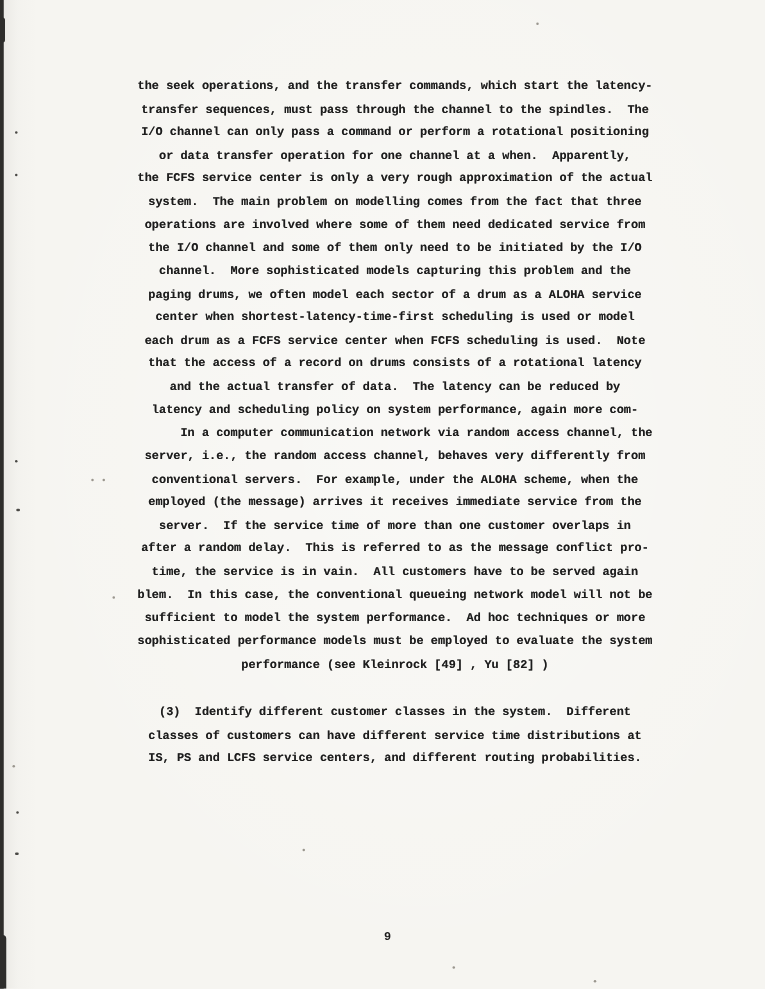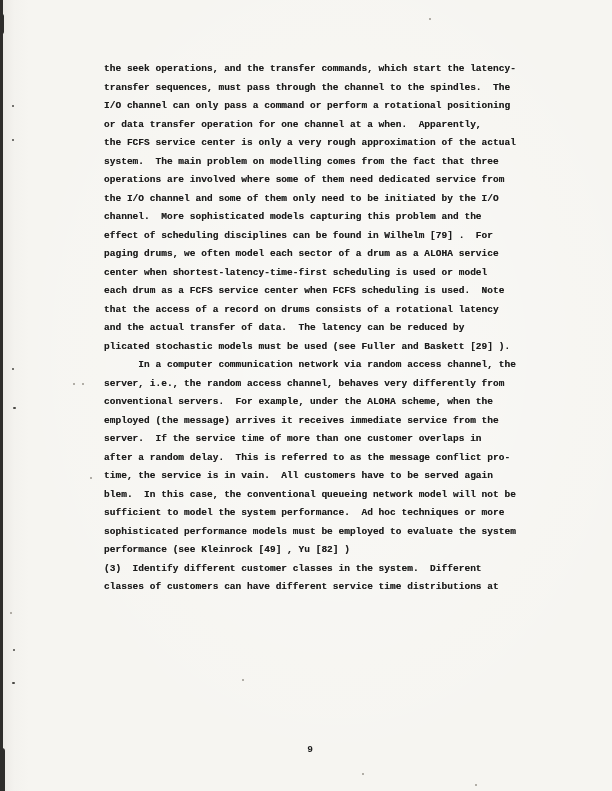--- a/index.html
+++ b/index.html
@@ -45,28 +45,29 @@
     border-radius: 0 3px 0 0;
   }
   .text-block {
     position: absolute;
     left: 104px;
     top: 60px;
     width: 424px;
     color: var(--ink, #1c1c1c);
   }
   .para { margin: 0; }
-  .para.gap-before { margin-top: 0; }
+  .para.gap-before { margin-top: 20px; }
   .line {
     white-space: pre;
     font-size: 9.5px;
     line-height: 18.5px;
     font-weight: bold;
     letter-spacing: 0.02px;
     text-shadow: 0 0 0.4px rgba(20,20,20,0.55);
+    text-align: center;
   }
   .page-number {
     position: absolute;
     left: 104px;
     top: 744px;
     width: 412px;
     text-align: center;
     font-size: 9.5px;
     font-weight: bold;
     color: var(--ink, #1c1c1c);
@@ -93,46 +94,46 @@
 
   <div class="line">the seek operations, and the transfer commands, which start the latency-</div>
       <div class="line">transfer sequences, must pass through the channel to the spindles.  The</div>
       <div class="line">I/O channel can only pass a command or perform a rotational positioning</div>
       <div class="line">or data transfer operation for one channel at a when.  Apparently,</div>
       <div class="line">the FCFS service center is only a very rough approximation of the actual</div>
       <div class="line">system.  The main problem on modelling comes from the fact that three</div>
       <div class="line">operations are involved where some of them need dedicated service from</div>
       <div class="line">the I/O channel and some of them only need to be initiated by the I/O</div>
       <div class="line">channel.  More sophisticated models capturing this problem and the</div>
-      <div class="line">effect of scheduling disciplines can be found in Wilhelm [79] .  For</div>
       <div class="line">paging drums, we often model each sector of a drum as a ALOHA service</div>
       <div class="line">center when shortest-latency-time-first scheduling is used or model</div>
       <div class="line">each drum as a FCFS service center when FCFS scheduling is used.  Note</div>
       <div class="line">that the access of a record on drums consists of a rotational latency</div>
       <div class="line">and the actual transfer of data.  The latency can be reduced by</div>
-      <div class="line">plicated stochastic models must be used (see Fuller and Baskett [29] ).</div>
+      <div class="line">latency and scheduling policy on system performance, again more com-</div>
     </div>
   <div class="para">
 
   <div class="line">      In a computer communication network via random access channel, the</div>
       <div class="line">server, i.e., the random access channel, behaves very differently from</div>
       <div class="line">conventional servers.  For example, under the ALOHA scheme, when the</div>
       <div class="line">employed (the message) arrives it receives immediate service from the</div>
       <div class="line">server.  If the service time of more than one customer overlaps in</div>
       <div class="line">after a random delay.  This is referred to as the message conflict pro-</div>
       <div class="line">time, the service is in vain.  All customers have to be served again</div>
       <div class="line">blem.  In this case, the conventional queueing network model will not be</div>
       <div class="line">sufficient to model the system performance.  Ad hoc techniques or more</div>
       <div class="line">sophisticated performance models must be employed to evaluate the system</div>
       <div class="line">performance (see Kleinrock [49] , Yu [82] )</div>
     </div>
   <div class="para gap-before">
 
   <div class="line">(3)  Identify different customer classes in the system.  Different</div>
       <div class="line">classes of customers can have different service time distributions at</div>
+      <div class="line">IS, PS and LCFS service centers, and different routing probabilities.</div>
     </div>
 </main>
 
 <div class="page-number">9</div>
 
 <div class="speck faint" style="left:429px; top:18px;"></div>
 <div class="speck" style="left:12px; top:105px;"></div>
 <div class="speck" style="left:12px; top:139px;"></div>
 <div class="speck" style="left:12px; top:368px;"></div>
 <div class="speck dash" style="left:13px; top:407px;"></div>

